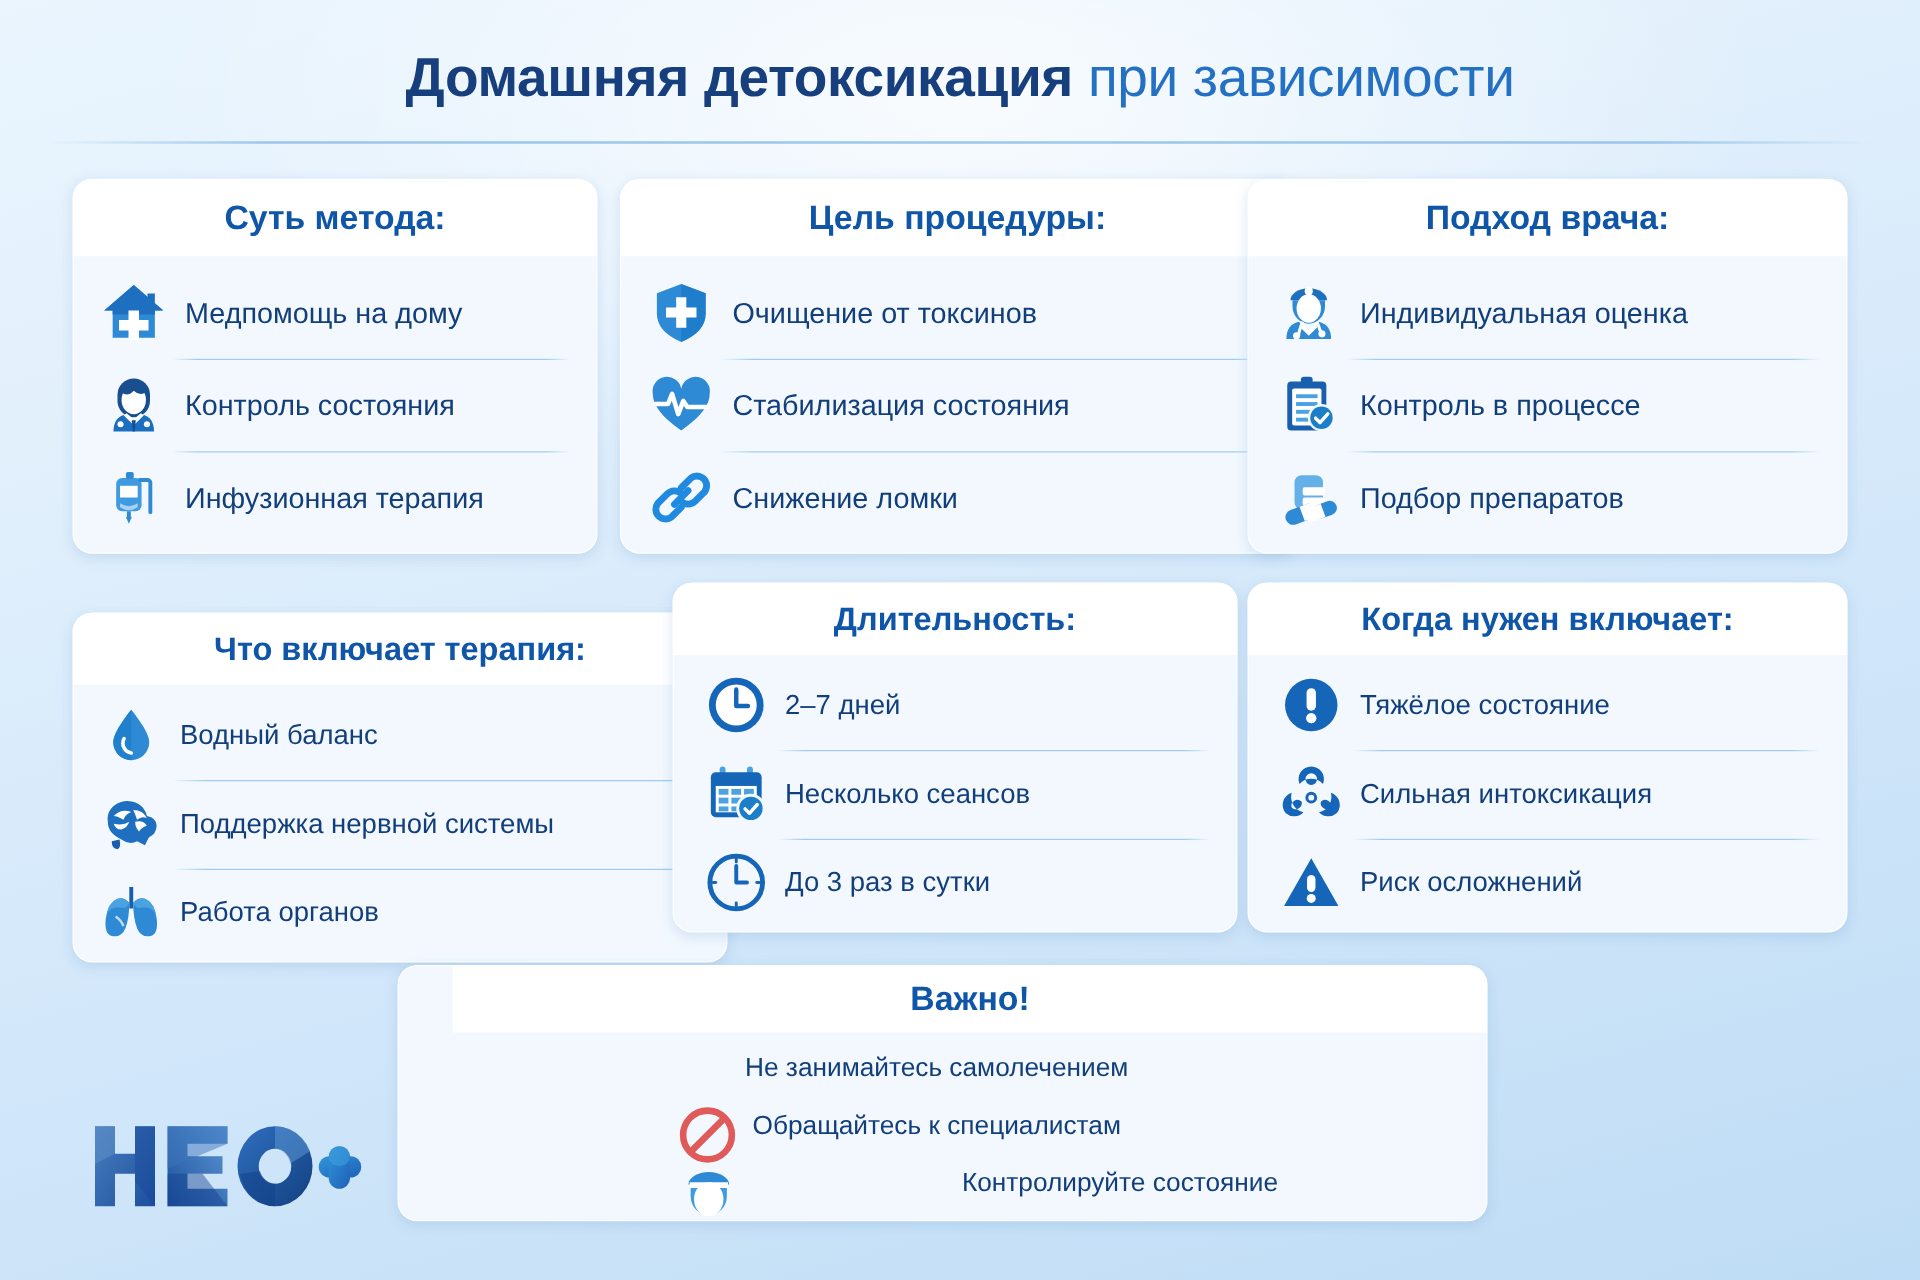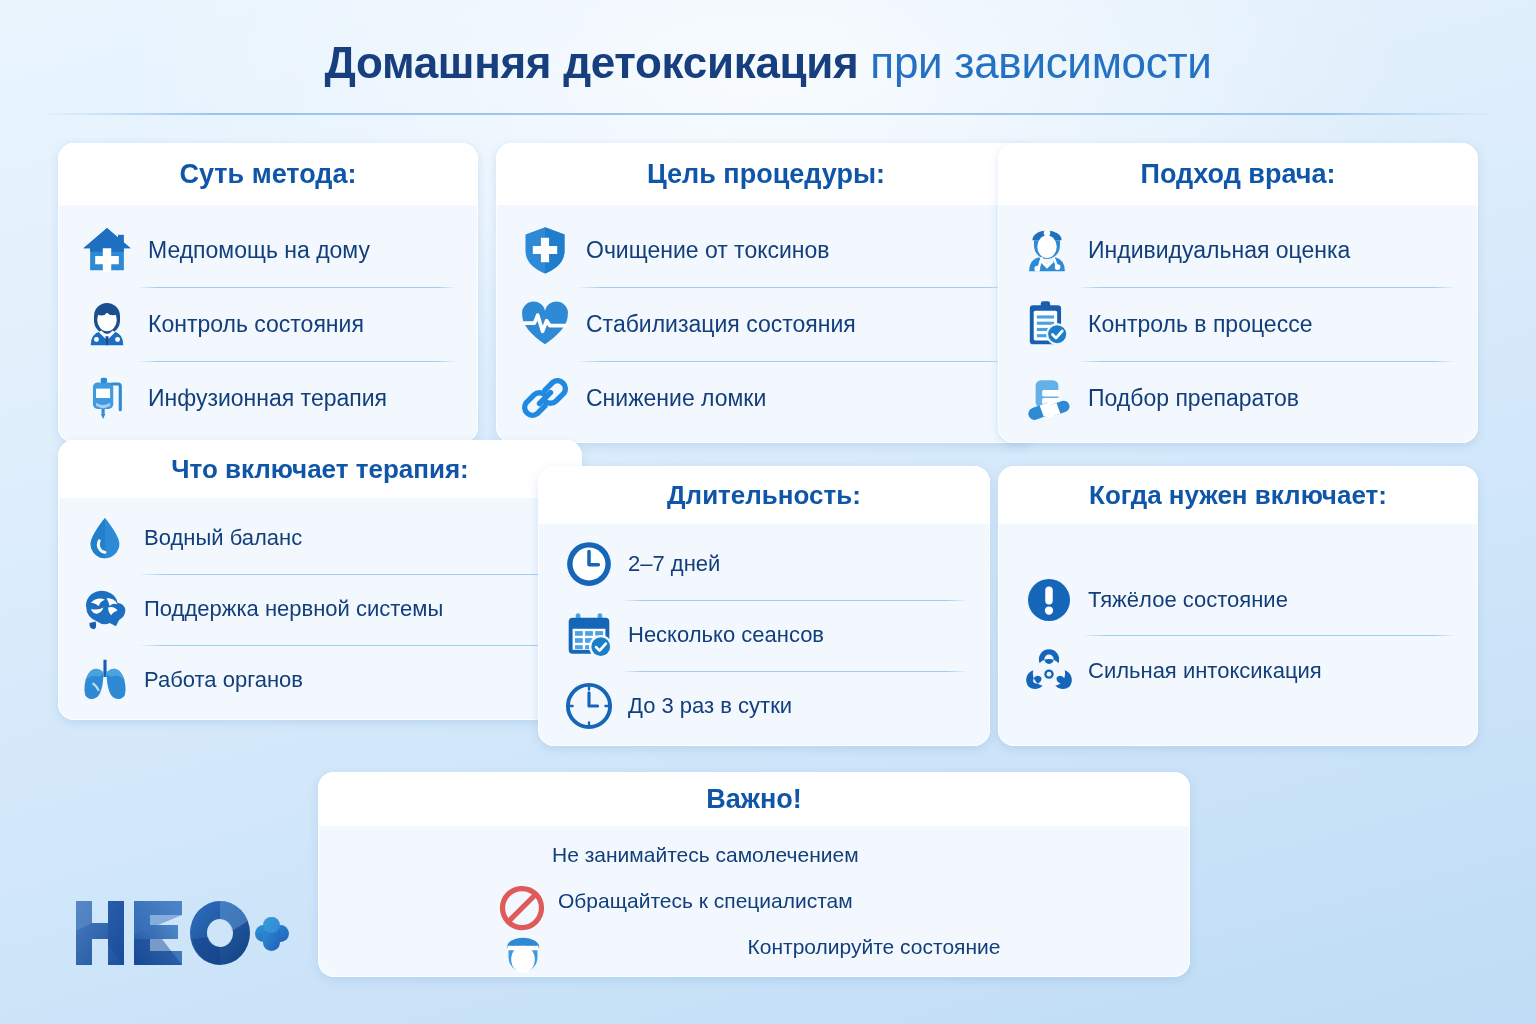--- a/index.html
+++ b/index.html
@@ -69,31 +69,31 @@
   
   .c1 { left: 58px;  top: 143px; width: 420px; height: 300px; }
   .c2 { left: 496px; top: 143px; width: 540px; height: 300px; }
   .c3 { left: 998px; top: 143px; width: 480px; height: 300px; }
   .c1 .card-head, .c2 .card-head, .c3 .card-head { height: 62px; font-size: 27px; }
   .c1 .row, .c2 .row, .c3 .row { height: 74px; }
   .c1 .row-label, .c2 .row-label, .c3 .row-label { font-size: 23px; }
   .c1 .ico, .c2 .ico, .c3 .ico { width: 54px; height: 54px; }
 
   
-  .c4 { left: 58px;  top: 440px; width: 524px; height: 280px; }
+  .c4 { left: 58px;  top: 490px; width: 524px; height: 280px; }
   .c5 { left: 538px; top: 466px; width: 452px; height: 280px; }
   .c6 { left: 998px; top: 466px; width: 480px; height: 280px; }
   .c4 .card-head, .c5 .card-head, .c6 .card-head { height: 58px; font-size: 26px; }
   .c4 .row, .c5 .row, .c6 .row { height: 71px; }
   .c4 .row-label, .c5 .row-label, .c6 .row-label { font-size: 22px; }
   .c4 .ico, .c5 .ico, .c6 .ico { width: 50px; height: 50px; }
   .c5 .card-body, .c6 .card-body { padding-left: 26px; }
 
   
-  .c7 { left: 318px; top: 772px; width: 872px; height: 205px; }
+  .c7 { left: 318px; top: 772px; width: 872px; height: 205px; padding-left: 44px; }
   .c7 .card-head { height: 54px; font-size: 27px; }
   .c7 .card-body { padding: 0; position: relative; justify-content: flex-start; }
   .c7 .imp-rows { position: relative; margin-top: 6px; padding-left: 178px; }
   .c7 .imp-row { height: 46px; display: flex; align-items: center; }
   .c7 .imp-label { font-size: 21px; color: #123f7c; white-space: nowrap; }
   .c7 .ban-ico { position: absolute; left: 180px; top: 58px; width: 48px; height: 48px; }
   .c7 .doc-ico { position: absolute; left: 176px; top: 100px; width: 58px; height: 94px; }
   .c7 .imp-rows .imp-row:nth-child(1) { padding-left: 56px; }
   .c7 .imp-rows .imp-row:nth-child(2) { padding-left: 62px; }
   .c7 .imp-rows .imp-row:nth-child(3) { padding-left: 62px; justify-content: center; }
@@ -377,20 +377,30 @@
           <g fill="#1565b8">
             <path d="M32 4 a13 13 0 0 1 12 18 a16 16 0 0 0 -24 0 A13 13 0 0 1 32 4 z M32 11 a6 6 0 0 0 0 12 a6 6 0 0 0 0 -12 z"></path>
             <path d="M6 52 a13 13 0 0 1 6 -21 a16 16 0 0 0 12 20 A13 13 0 0 1 6 52 z M12 46 a6 6 0 0 0 10 -6 a6 6 0 0 0 -10 6 z"></path>
             <path d="M58 52 a13 13 0 0 1 -18 -1 a16 16 0 0 0 12 -20 A13 13 0 0 1 58 52 z M52 46 a6 6 0 0 1 -10 -6 a6 6 0 0 1 10 6 z"></path>
           </g>
           <circle cx="32" cy="36" r="6" fill="#1565b8"></circle>
           <circle cx="32" cy="36" r="3" fill="#f2f8fe"></circle>
         </svg>
       </span>
       <span class="row-label">Сильная интоксикация</span>
+    </div>
+    <div class="row">
+      <span class="ico">
+        <svg viewBox="0 0 64 64" width="48" height="48">
+          <path d="M32 6 L61 57 H3 Z" fill="#1565b8"></path>
+          <rect x="27.5" y="24" width="9" height="18" rx="4.5" fill="#ffffff"></rect>
+          <circle cx="32" cy="49" r="4.8" fill="#ffffff"></circle>
+        </svg>
+      </span>
+      <span class="row-label">Риск осложнений</span>
     </div>
   </div>
 </div>
 
 <div class="card c7">
   <div class="card-head">Важно!</div>
   <div class="card-body">
     <span class="ban-ico">
       <svg viewBox="0 0 64 64" width="48" height="48">
         <circle cx="32" cy="32" r="26" fill="none" stroke="#e05a5a" stroke-width="7"></circle>

